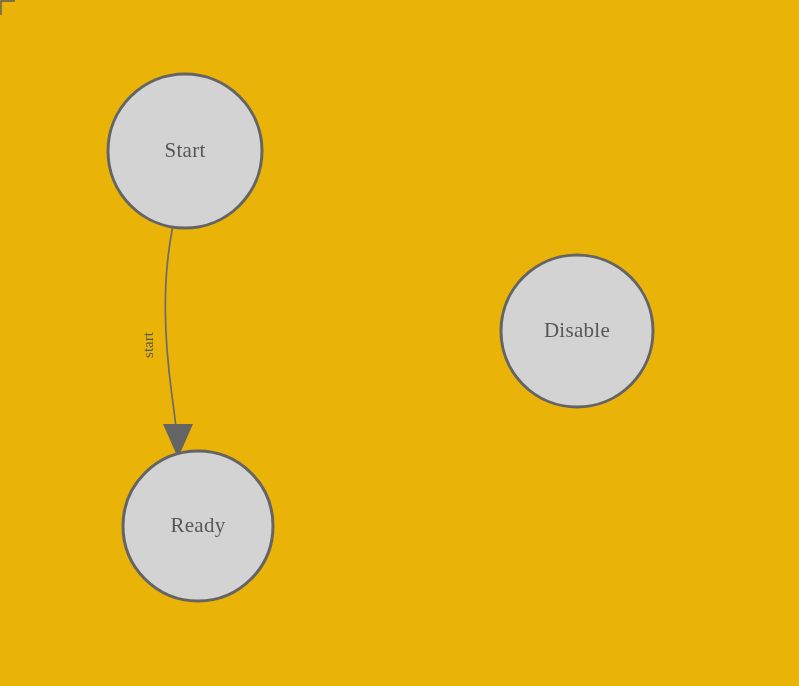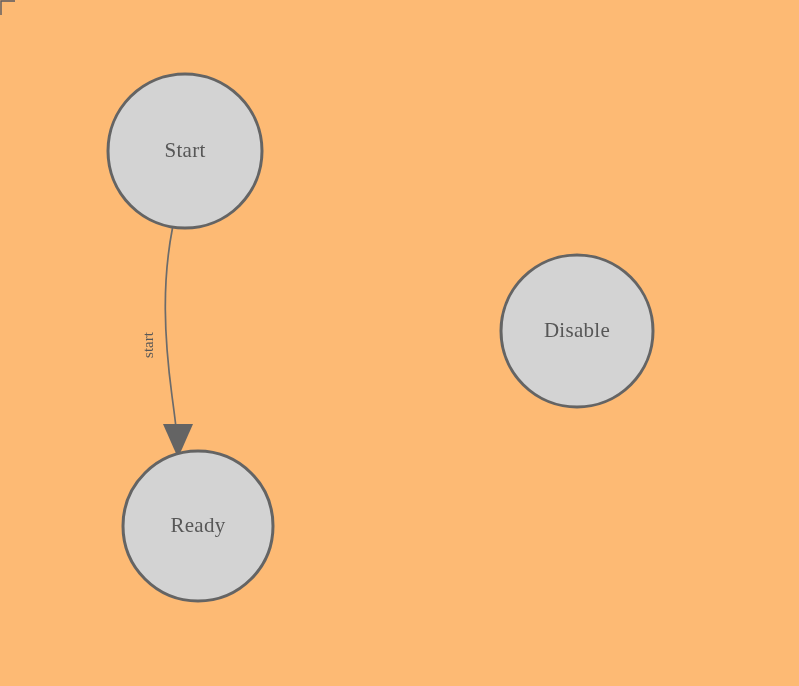--- a/index.html
+++ b/index.html
@@ -57,21 +57,21 @@
   }
   .corner-mark {
     fill: none;
     stroke: #5a5a60;
     stroke-width: 1.4;
   }
 </style>
 </head>
 <body>
 
-<div id="canvas-root" style="background: #fdba74;">
+<div id="canvas-root" style="background: #eab308;">
   <svg id="diagram-svg" width="799" height="686" viewBox="0 0 799 686">
 
     <path class="corner-mark" id="corner-mark-path" d="M 1,15 L 1,1 L 15,1"></path>
 
     <g id="edge-start-to-ready">
       <path class="edge-path" id="edge-path-0" d="M 172.5,228 C 162,282 164,336 172,396 C 175,418 177,435 178,447" stroke="#6b6b6b" stroke-width="1.7"></path>
       <polygon class="edge-arrowhead" id="edge-arrow-0" points="163,424 193,424 178,458" fill="#646464"></polygon>
       <text class="edge-label" id="edge-label-0" x="150" y="345" fill="#575757" font-size="15" transform="rotate(-90 150 345)">start</text>
     </g>
 

